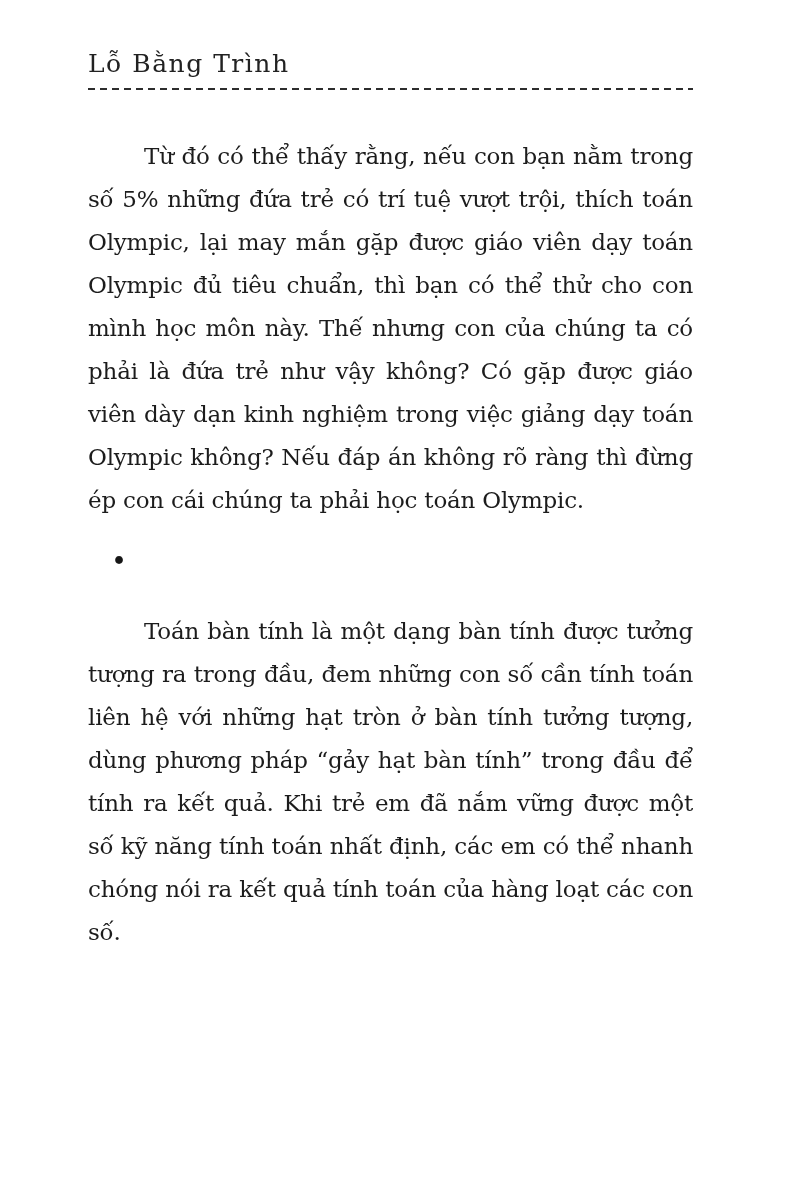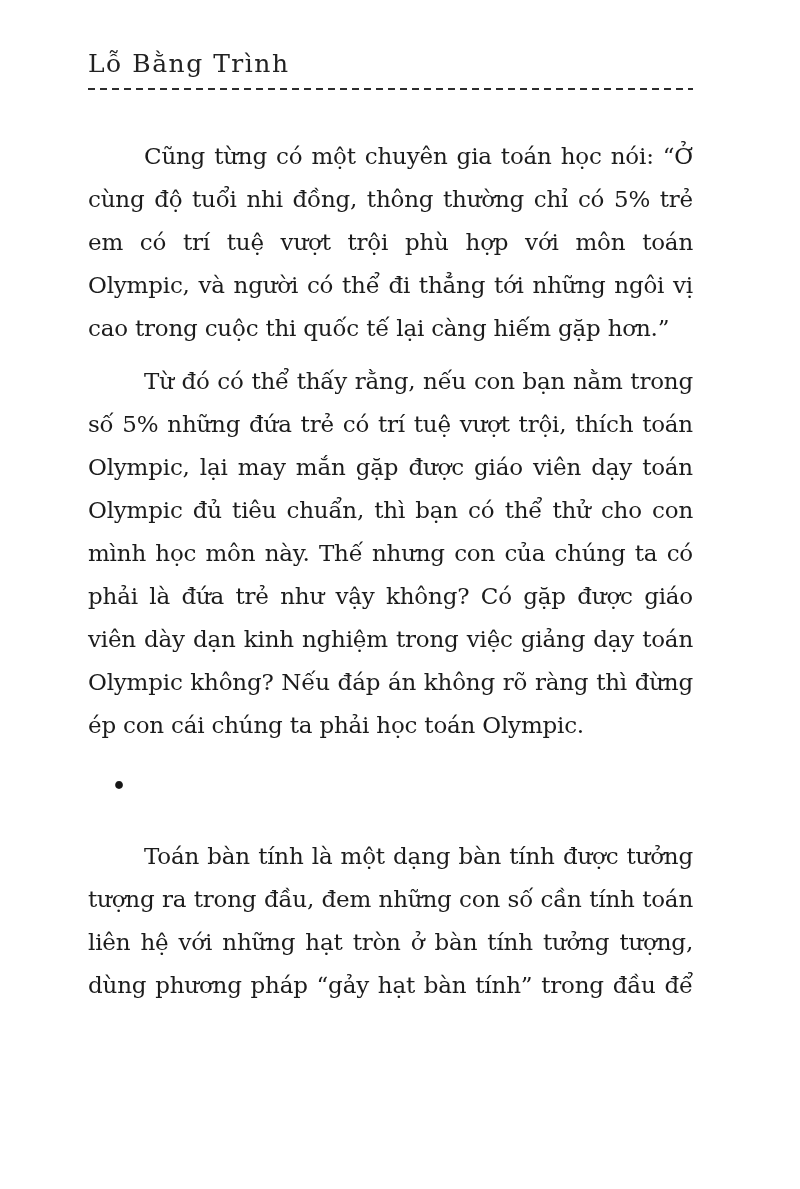--- a/index.html
+++ b/index.html
@@ -89,21 +89,20 @@
 
 <div class="page">
 
   <header class="running-header">
     <div class="author-name">Lỗ Bằng Trình</div>
     <div class="dashed-rule"></div>
   </header>
 
   <main class="content">
 
-    <p class="para">Cũng từng có một chuyên gia toán học nói: “Ở cùng độ tuổi nhi đồng, thông thường chỉ có 5% trẻ em có trí tuệ vượt trội phù hợp với môn toán Olympic, và người có thể đi thẳng tới những ngôi vị cao trong cuộc thi quốc tế lại càng hiếm gặp hơn.”</p>
 
     <p class="para">Từ đó có thể thấy rằng, nếu con bạn nằm trong số 5% những đứa trẻ có trí tuệ vượt trội, thích toán Olympic, lại may mắn gặp được giáo viên dạy toán Olympic đủ tiêu chuẩn, thì bạn có thể thử cho con mình học môn này. Thế nhưng con của chúng ta có phải là đứa trẻ như vậy không? Có gặp được giáo viên dày dạn kinh nghiệm trong việc giảng dạy toán Olympic không? Nếu đáp án không rõ ràng thì đừng ép con cái chúng ta phải học toán Olympic.</p>
 
     <h2 class="section-heading">
       <span class="bullet">•</span>
     </h2>
 
     <p class="para">Toán bàn tính là một dạng bàn tính được tưởng tượng ra trong đầu, đem những con số cần tính toán liên hệ với những hạt tròn ở bàn tính tưởng tượng, dùng phương pháp “gảy hạt bàn tính” trong đầu để tính ra kết quả. Khi trẻ em đã nắm vững được một số kỹ năng tính toán nhất định, các em có thể nhanh chóng nói ra kết quả tính toán của hàng loạt các con số.</p>
 
   </main>

